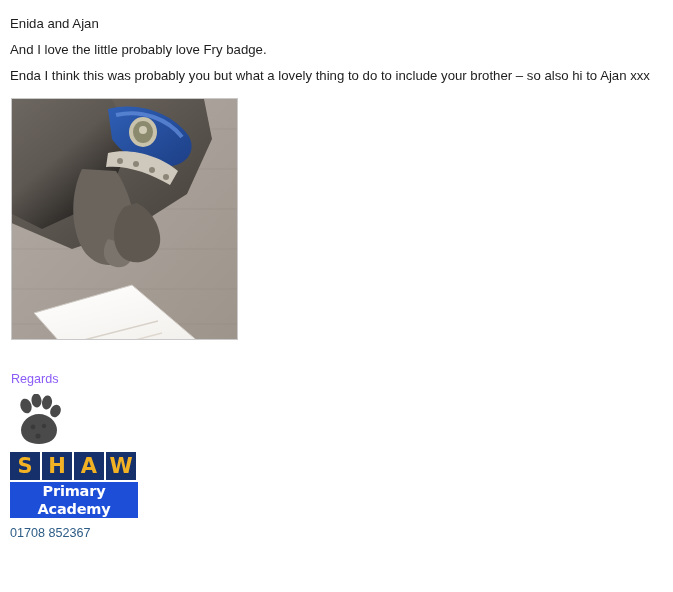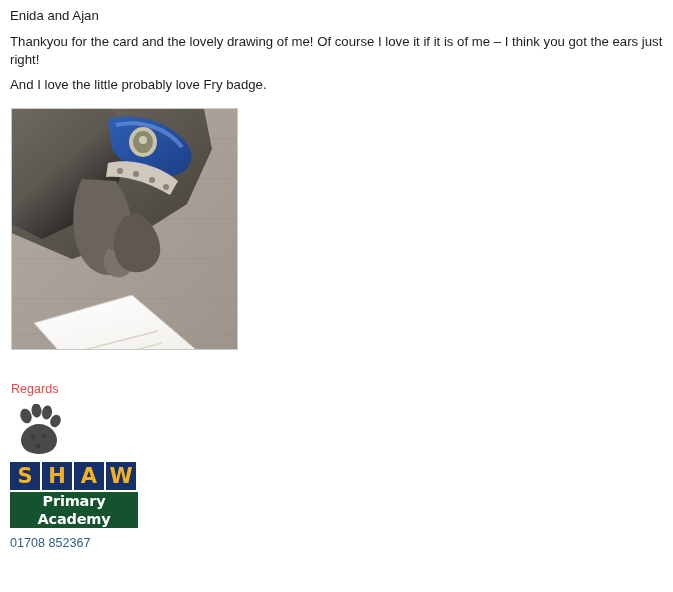--- a/index.html
+++ b/index.html
@@ -26,20 +26,21 @@
   }
   .para {
     font-size: 13.2px;
     line-height: 1.35;
     color: #1d1d1d;
     margin: 0;
     padding: 8px 0 0 0;
   }
   .para.first {
     padding-top: 7px;
+    margin-top: 8px;
   }
   .photo-wrap {
     padding: 14px 0 0 11px;
   }
   .photo {
     width: 225px;
     height: 240px;
     border: 1px solid #c9c9c9;
     display: block;
     background: #b9b2ab;
@@ -50,21 +51,21 @@
     display: block;
     width: 100%;
     height: 100%;
   }
   .signoff {
     padding: 31px 0 0 11px;
   }
   .signoff .line {
     font-size: 12.6px;
     line-height: 1.32;
-    color: #ef4444;
+    color: #8b5cf6;
   }
   .paw-wrap {
     padding: 6px 0 0 16px;
   }
   .paw {
     width: 46px;
     height: 52px;
     display: block;
   }
   .logo-wrap {
@@ -85,21 +86,21 @@
     font-family: "DejaVu Sans", sans-serif;
     font-weight: bold;
     font-size: 21px;
     line-height: 28px;
     text-align: center;
     letter-spacing: 0px;
   }
   .logo-sub {
     margin-top: 2px;
     width: 128px;
-    background: #14532d;
+    background: #1d4ed8;
     color: #ffffff;
     font-family: "DejaVu Sans", sans-serif;
     font-weight: bold;
     font-size: 14.5px;
     line-height: 18px;
     text-align: center;
     letter-spacing: -0.2px;
   }
   .contact {
     padding: 7px 0 0 10px;
@@ -110,22 +111,22 @@
     color: #2d5c86;
   }
 </style>
 </head>
 <body>
 
 <div class="page">
 
   <div class="body-text">
     <p class="para first">Enida and Ajan</p>
-    <p class="para">Thankyou for the card and the lovely drawing of me! Of course I love it if it is of me – I think you got the ears just right!</p>
     <p class="para">And I love the little probably love Fry badge.</p>
+    <p class="para">Enda I think this was probably you but what a lovely thing to do to include your brother – so also hi to Ajan xxx</p>
   </div>
 
   <div class="photo-wrap">
     <div class="photo">
       <svg viewBox="0 0 225 240" preserveAspectRatio="none" aria-hidden="true">
         <defs>
           <linearGradient id="carpet" x1="0" y1="0" x2="1" y2="1">
             <stop offset="0%" stop-color="#b3aca4"></stop>
             <stop offset="55%" stop-color="#a79f97"></stop>
             <stop offset="100%" stop-color="#9d948b"></stop>

